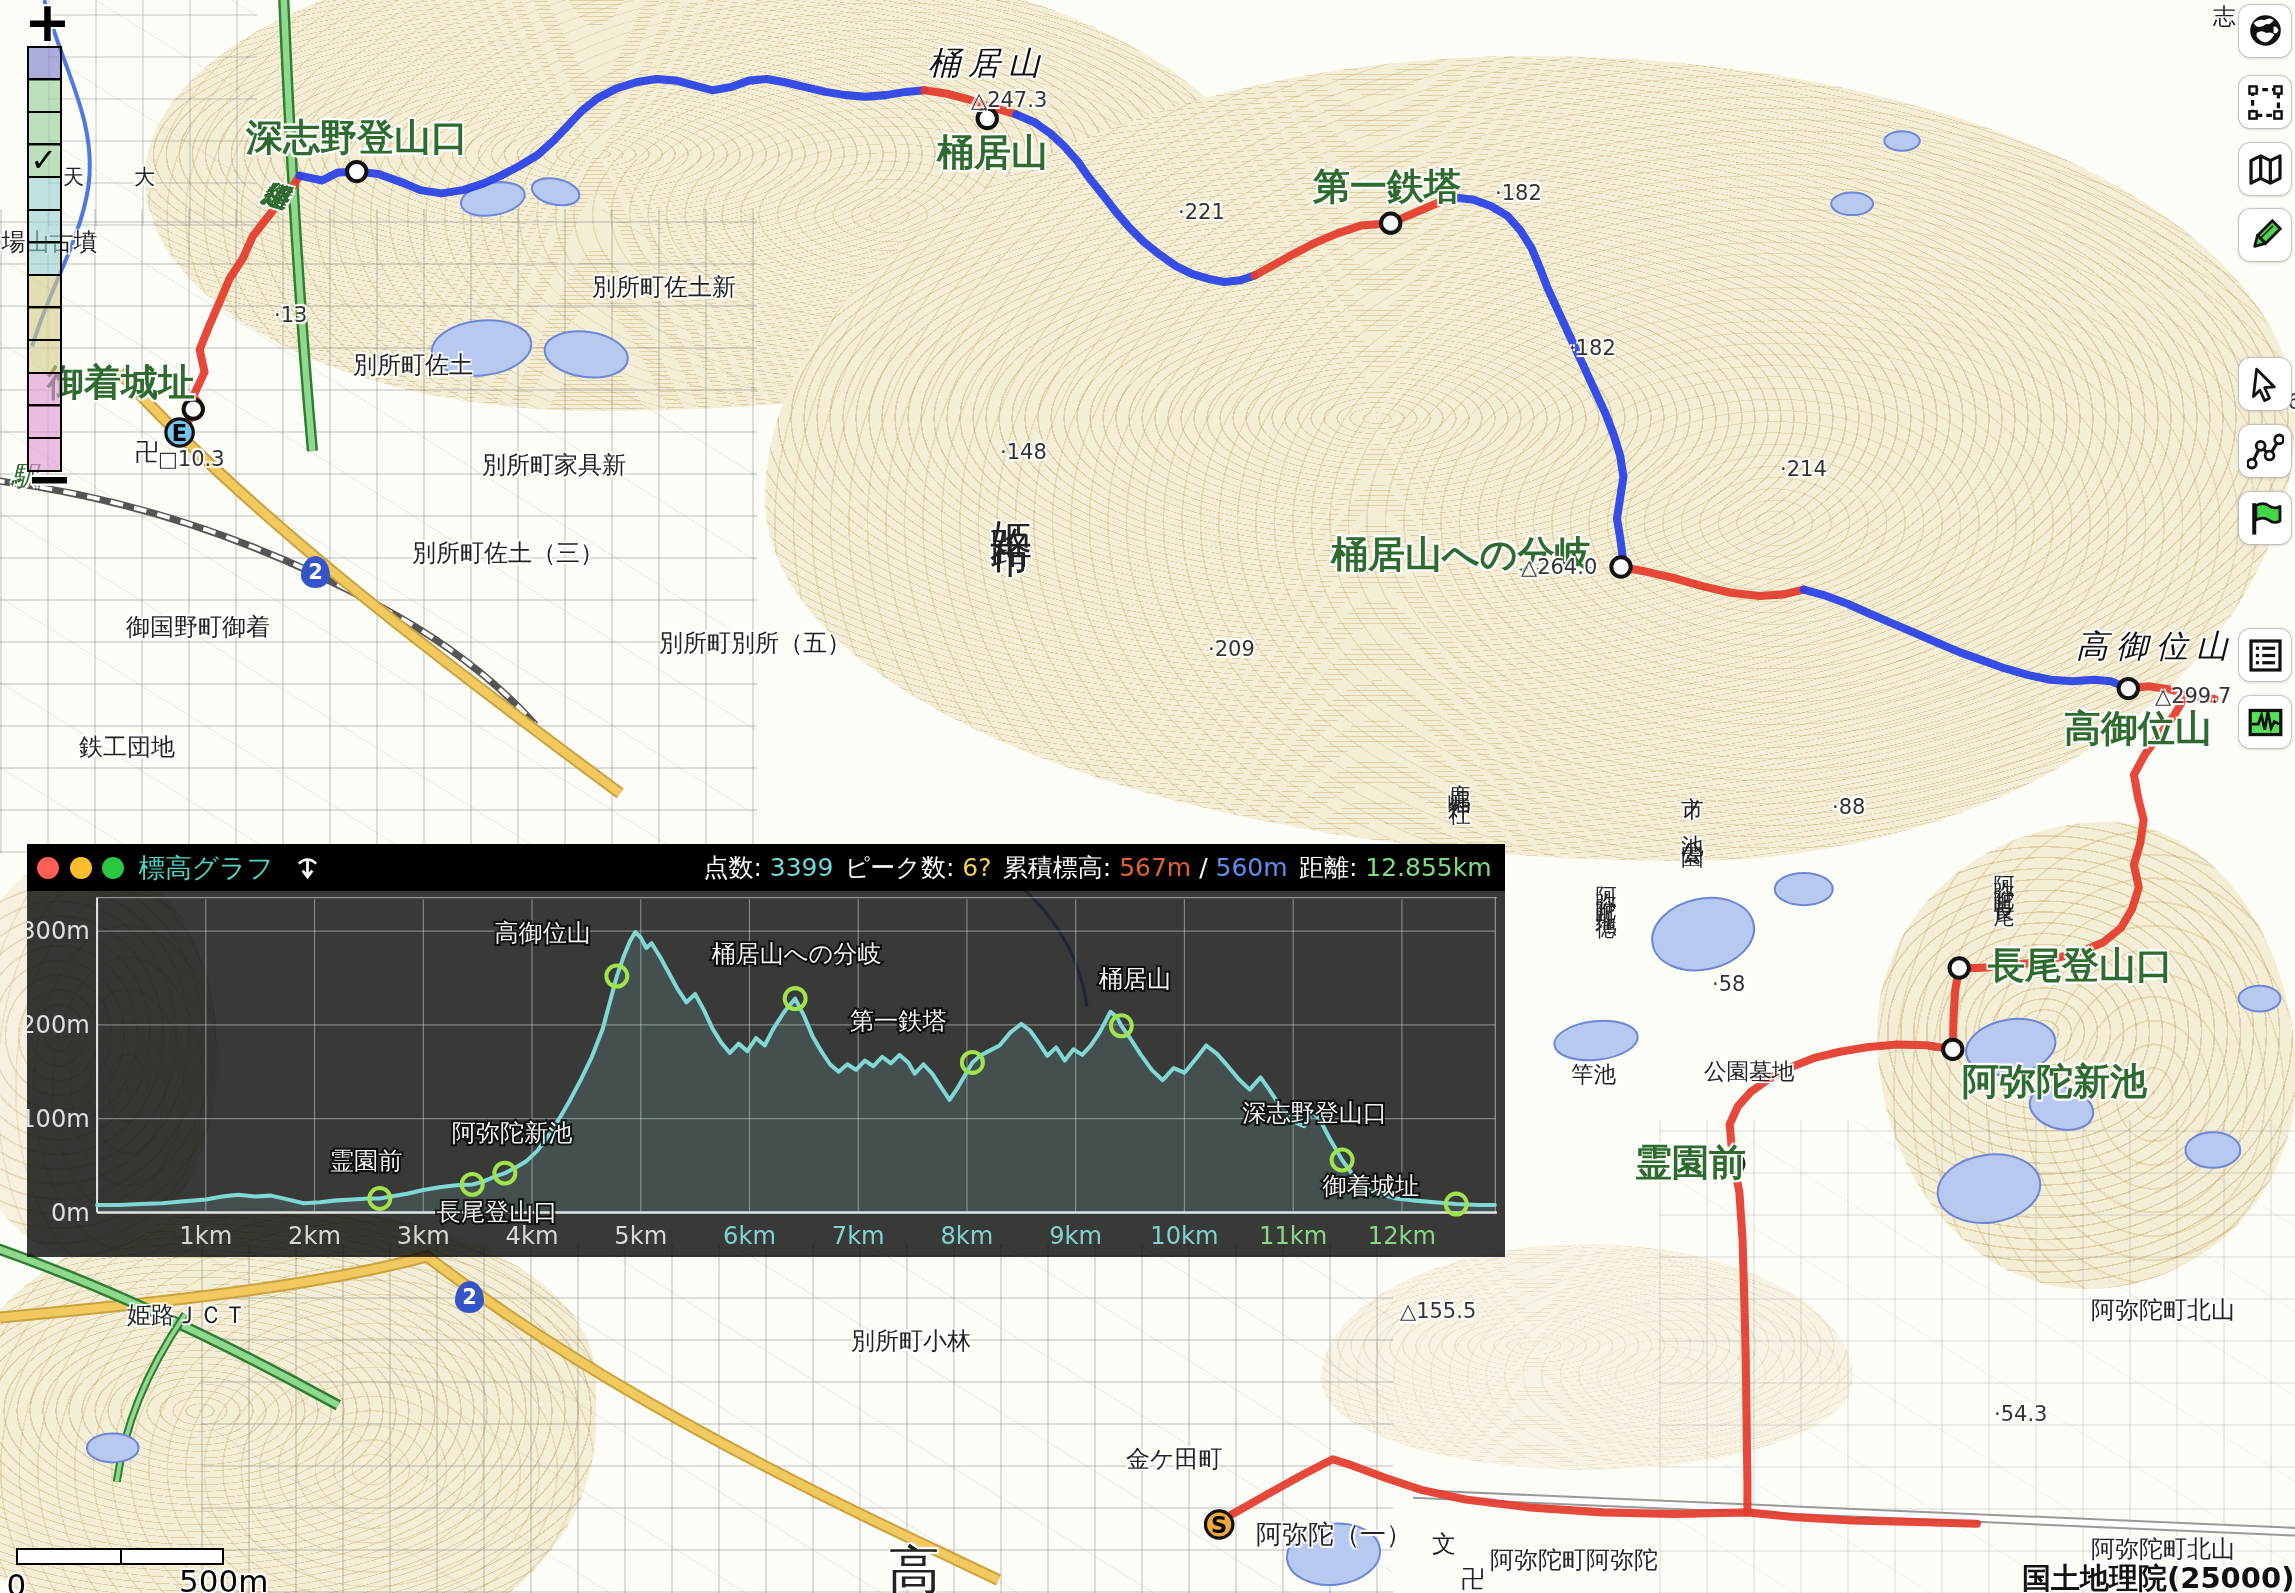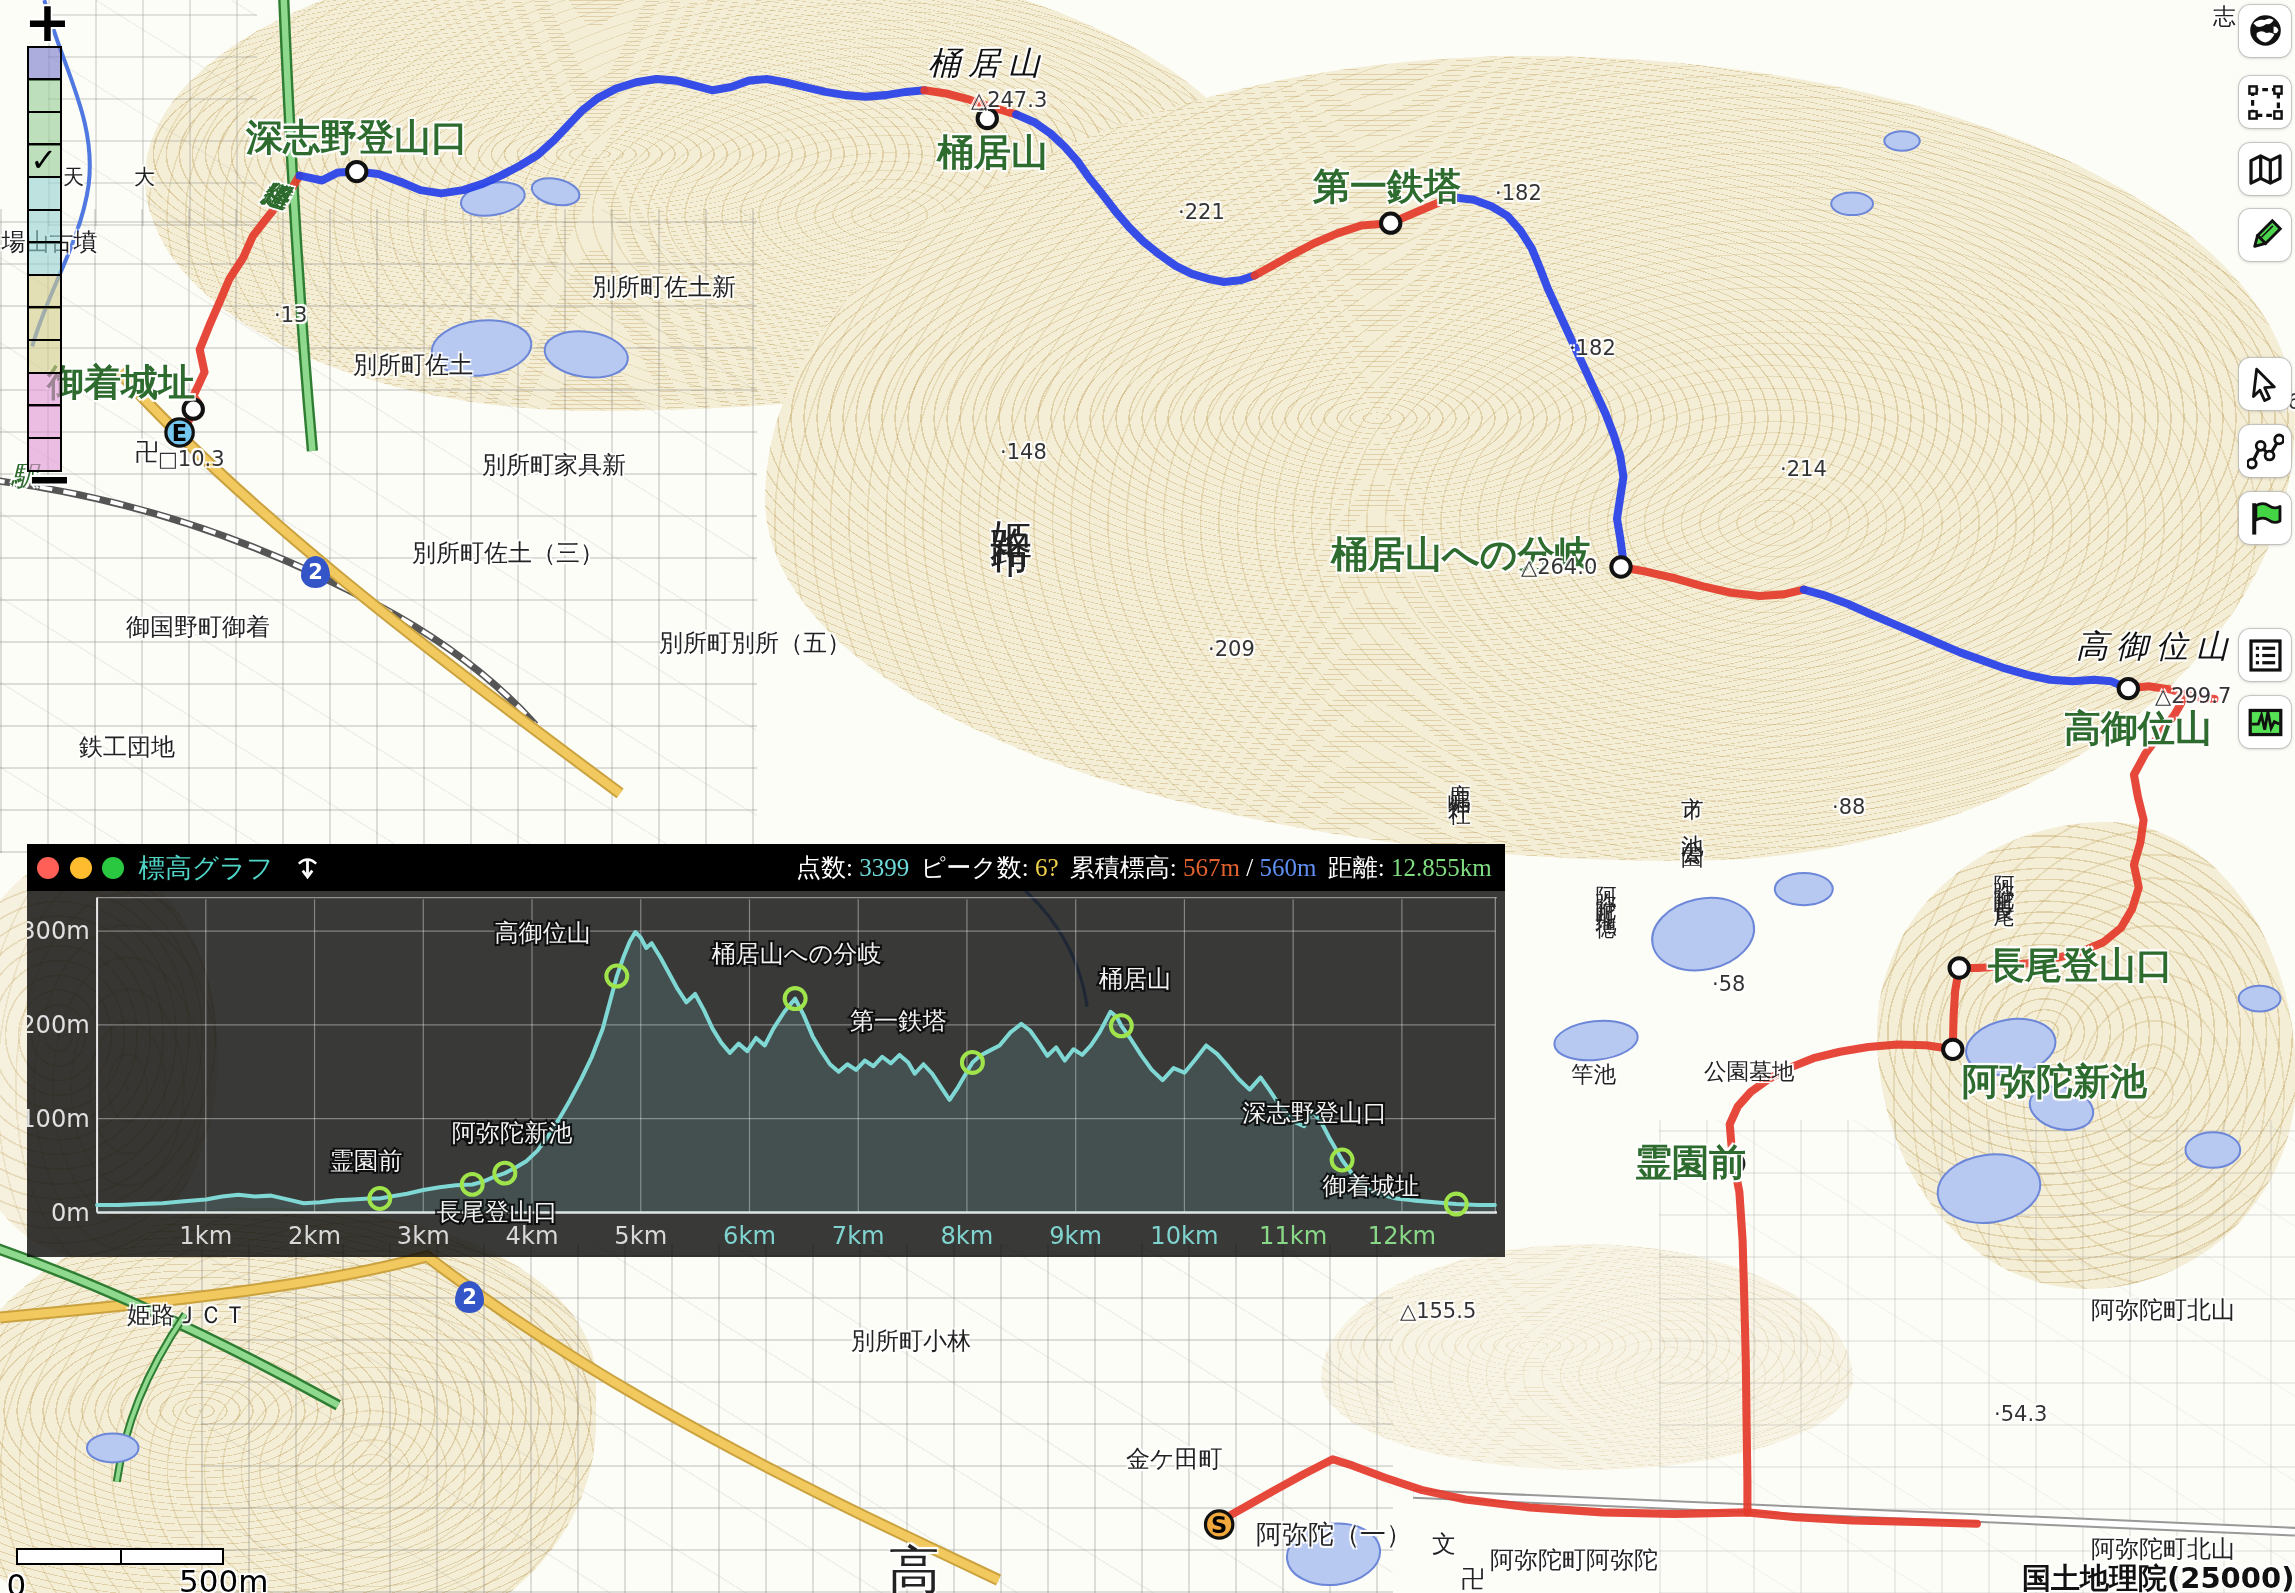--- a/index.html
+++ b/index.html
@@ -34,21 +34,21 @@
   .cell .chk{position:absolute;left:1.6px;top:-4.8px;font-size:32px;font-weight:bold;color:#000;}
   
   .tbtn{position:absolute;left:2239px;width:52px;height:52px;background:#fff;border-radius:11.3px;
         box-shadow:0 0 0 0.8px #bbb,0 0.8px 3.2px rgba(0,0,0,.25);display:flex;align-items:center;justify-content:center;}
   
   #panel{position:absolute;left:26.6px;top:844px;width:1478px;height:412px;}
   #phead{position:absolute;left:0;top:0;right:0;height:47px;background:#000;display:flex;align-items:center;}
   .tl{width:22px;height:22px;border-radius:50%;margin-left:10.5px;}
   #ptitle{color:#4fd4c6;font-size:26.6px;margin-left:14.5px;font-weight:500;}
   #pinicon{margin-left:21px;display:flex;}
-  #chart-stats{margin-left:auto;margin-right:13px;font-size:25px;color:#fff;display:flex;gap:11.3px;white-space:nowrap;font-family:Liberation Serif, serif;}
+  #chart-stats{margin-left:auto;margin-right:13px;font-size:25px;color:#fff;display:flex;gap:11.3px;white-space:nowrap;}
   #chart-stats .sl{color:#fff;}
   #pbody{position:absolute;left:0;top:47px;width:1478px;height:366px;background:rgba(8,8,8,.80);}
   #chart-svg text{font-family:"DejaVu Sans","Liberation Sans",sans-serif;}
   .wplbl{fill:#f2f2f2;font-size:30px;paint-order:stroke;stroke:rgba(0,0,0,.75);stroke-width:5px;}
   
   #scalebar{position:absolute;left:16px;top:1548px;width:204px;height:13px;background:#fff;border:2.4px solid #000;}
   #scalebar .mid{position:absolute;left:50%;top:0;bottom:0;width:2.4px;background:#000;}
   #scale0{position:absolute;left:6.4px;top:1567px;font-size:31px;color:#000;font-weight:500;
           text-shadow:-1.6px -1.6px 0 #fff,1.6px -1.6px 0 #fff,-1.6px 1.6px 0 #fff,1.6px 1.6px 0 #fff;}
   #scale500{position:absolute;left:179px;top:1563px;font-size:31px;color:#000;font-weight:500;

